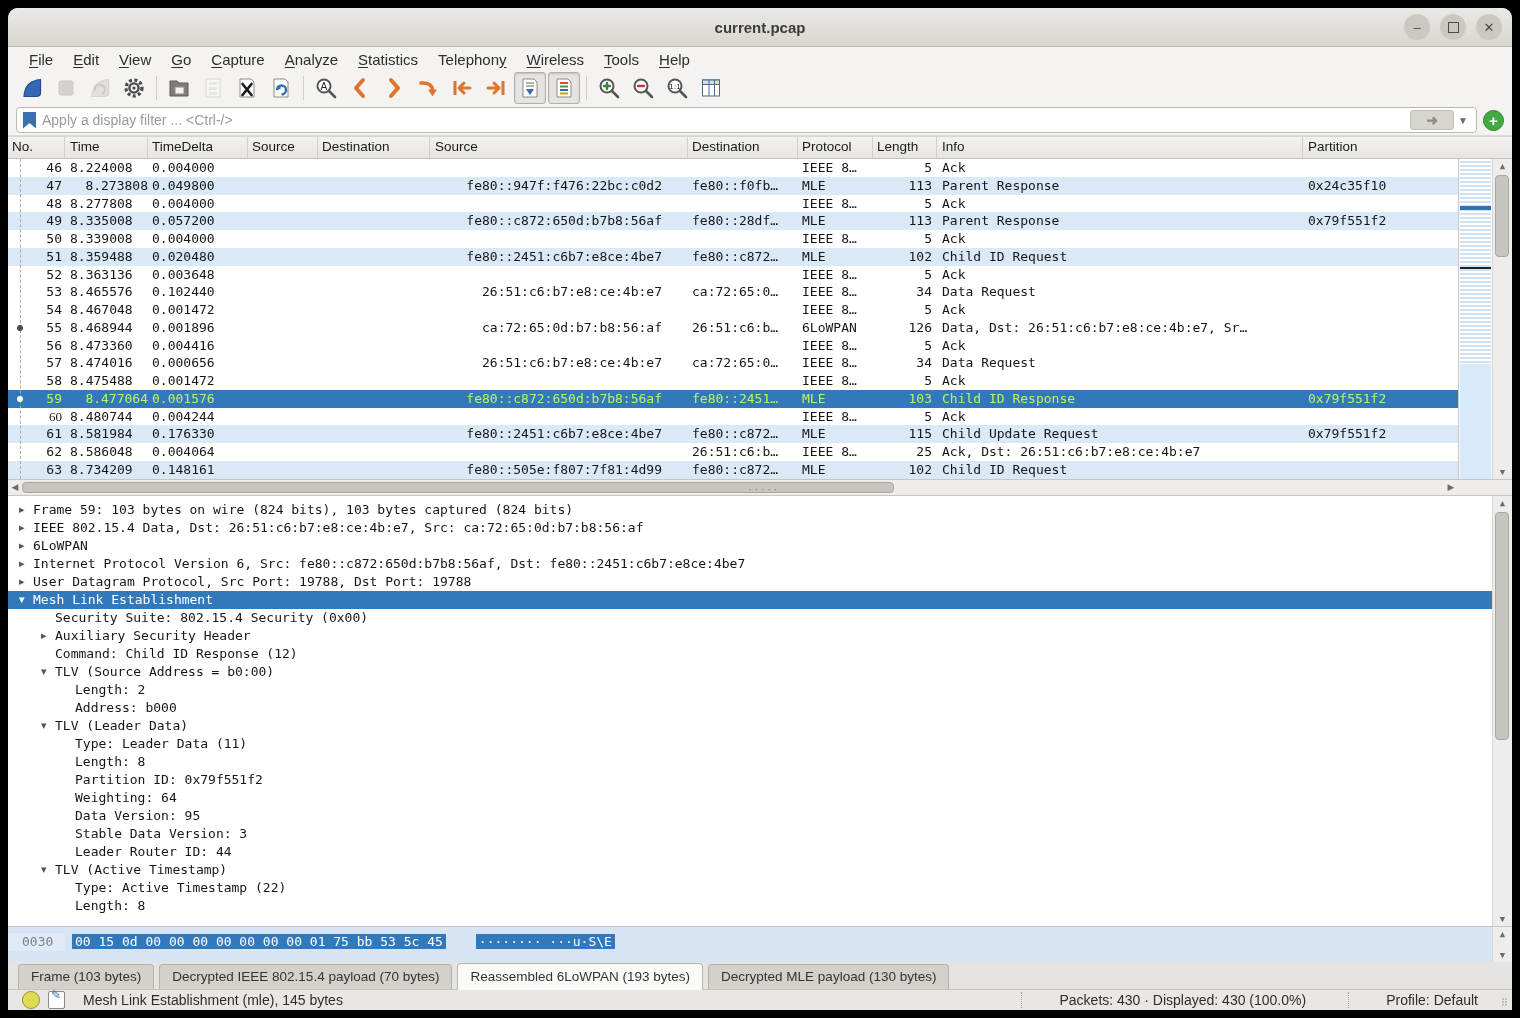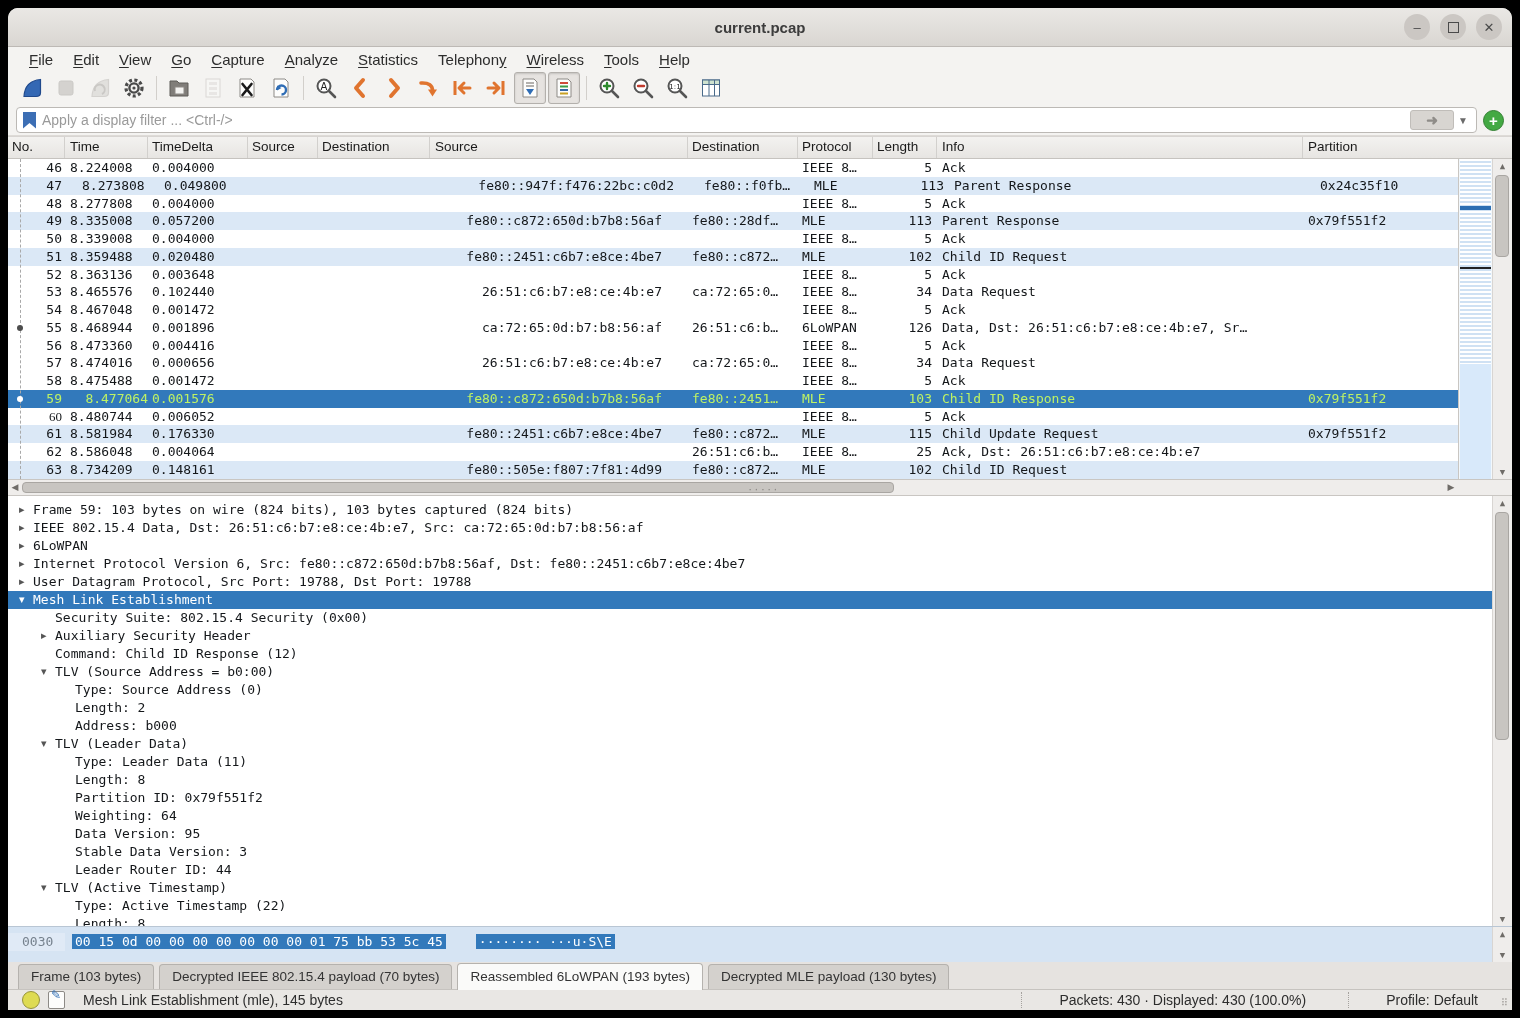--- a/index.html
+++ b/index.html
@@ -298,21 +298,21 @@
           <div class="pcell" style="width: 112px; text-align: left; padding-left: 4px;"></div>
           <div class="pcell" style="width: 258px; text-align: right; padding-right: 26px;"></div>
           <div class="pcell" style="width: 110px; text-align: left; padding-left: 4px;"></div>
           <div class="pcell" style="width: 75px; text-align: left; padding-left: 4px;">IEEE 8…</div>
           <div class="pcell" style="width: 64px; text-align: right; padding-right: 5px;">5</div>
           <div class="pcell" style="width: 366px; text-align: left; padding-left: 5px;">Ack</div>
           <div class="pcell" style="width: 155px; flex: 1 1 0%; text-align: left; padding-left: 5px;"></div>
         </div>
         <div class="prow blue">
           <div class="pcell" style="width: 57px; text-align: right; padding-right: 3px;">47</div>
-          <div class="pcell" style="width: 83px; text-align: left; padding-left: 5px; margin-left: 12px;">8.273808</div>
+          <div class="pcell" style="width: 83px; text-align: right; padding-left: 5px;">8.273808</div>
           <div class="pcell" style="width: 100px; text-align: left; padding-left: 4px;">0.049800</div>
           <div class="pcell" style="width: 70px; text-align: left; padding-left: 4px;"></div>
           <div class="pcell" style="width: 112px; text-align: left; padding-left: 4px;"></div>
           <div class="pcell" style="width: 258px; text-align: right; padding-right: 26px;">fe80::947f:f476:22bc:c0d2</div>
           <div class="pcell" style="width: 110px; text-align: left; padding-left: 4px;">fe80::f0fb…</div>
           <div class="pcell" style="width: 75px; text-align: left; padding-left: 4px;">MLE</div>
           <div class="pcell" style="width: 64px; text-align: right; padding-right: 5px;">113</div>
           <div class="pcell" style="width: 366px; text-align: left; padding-left: 5px;">Parent Response</div>
           <div class="pcell" style="width: 155px; flex: 1 1 0%; text-align: left; padding-left: 5px;">0x24c35f10</div>
         </div>
@@ -470,21 +470,21 @@
           <div class="pcell" style="width: 110px; text-align: left; padding-left: 4px;">fe80::2451…</div>
           <div class="pcell" style="width: 75px; text-align: left; padding-left: 4px;">MLE</div>
           <div class="pcell" style="width: 64px; text-align: right; padding-right: 5px;">103</div>
           <div class="pcell" style="width: 366px; text-align: left; padding-left: 5px;">Child ID Response</div>
           <div class="pcell" style="width: 155px; flex: 1 1 0%; text-align: left; padding-left: 5px;">0x79f551f2</div>
           <div class="dot"></div>
         </div>
         <div class="prow ">
           <div class="pcell" style="width: 57px; text-align: right; padding-right: 3px; font-family: Liberation Serif, serif;">60</div>
           <div class="pcell" style="width: 83px; text-align: left; padding-left: 5px;">8.480744</div>
-          <div class="pcell" style="width: 100px; text-align: left; padding-left: 4px;">0.006052</div>
+          <div class="pcell" style="width: 100px; text-align: left; padding-left: 4px;">0.004244</div>
           <div class="pcell" style="width: 70px; text-align: left; padding-left: 4px;"></div>
           <div class="pcell" style="width: 112px; text-align: left; padding-left: 4px;"></div>
           <div class="pcell" style="width: 258px; text-align: right; padding-right: 26px;"></div>
           <div class="pcell" style="width: 110px; text-align: left; padding-left: 4px;"></div>
           <div class="pcell" style="width: 75px; text-align: left; padding-left: 4px;">IEEE 8…</div>
           <div class="pcell" style="width: 64px; text-align: right; padding-right: 5px;">5</div>
           <div class="pcell" style="width: 366px; text-align: left; padding-left: 5px;">Ack</div>
           <div class="pcell" style="width: 155px; flex: 1 1 0%; text-align: left; padding-left: 5px;"></div>
         </div>
         <div class="prow blue">
@@ -553,21 +553,20 @@
         <div class="dline" style="padding-left: 25px;"><span class="exp" style="left: 11px;">▸</span>Frame 59: 103 bytes on wire (824 bits), 103 bytes captured (824 bits)</div>
         <div class="dline" style="padding-left: 25px;"><span class="exp" style="left: 11px;">▸</span>IEEE 802.15.4 Data, Dst: 26:51:c6:b7:e8:ce:4b:e7, Src: ca:72:65:0d:b7:b8:56:af</div>
         <div class="dline" style="padding-left: 25px;"><span class="exp" style="left: 11px;">▸</span>6LoWPAN</div>
         <div class="dline" style="padding-left: 25px;"><span class="exp" style="left: 11px;">▸</span>Internet Protocol Version 6, Src: fe80::c872:650d:b7b8:56af, Dst: fe80::2451:c6b7:e8ce:4be7</div>
         <div class="dline" style="padding-left: 25px;"><span class="exp" style="left: 11px;">▸</span>User Datagram Protocol, Src Port: 19788, Dst Port: 19788</div>
         <div class="dline selected" style="padding-left: 25px;"><span class="exp" style="left: 11px;">▾</span>Mesh Link Establishment</div>
         <div class="dline" style="padding-left: 47px;">Security Suite: 802.15.4 Security (0x00)</div>
         <div class="dline" style="padding-left: 47px;"><span class="exp" style="left: 33px;">▸</span>Auxiliary Security Header</div>
         <div class="dline" style="padding-left: 47px;">Command: Child ID Response (12)</div>
         <div class="dline" style="padding-left: 47px;"><span class="exp" style="left: 33px;">▾</span>TLV (Source Address = b0:00)</div>
-        <div class="dline" style="padding-left: 67px;">Type: Source Address (0)</div>
         <div class="dline" style="padding-left: 67px;">Length: 2</div>
         <div class="dline" style="padding-left: 67px;">Address: b000</div>
         <div class="dline" style="padding-left: 47px;"><span class="exp" style="left: 33px;">▾</span>TLV (Leader Data)</div>
         <div class="dline" style="padding-left: 67px;">Type: Leader Data (11)</div>
         <div class="dline" style="padding-left: 67px;">Length: 8</div>
         <div class="dline" style="padding-left: 67px;">Partition ID: 0x79f551f2</div>
         <div class="dline" style="padding-left: 67px;">Weighting: 64</div>
         <div class="dline" style="padding-left: 67px;">Data Version: 95</div>
         <div class="dline" style="padding-left: 67px;">Stable Data Version: 3</div>
         <div class="dline" style="padding-left: 67px;">Leader Router ID: 44</div>

